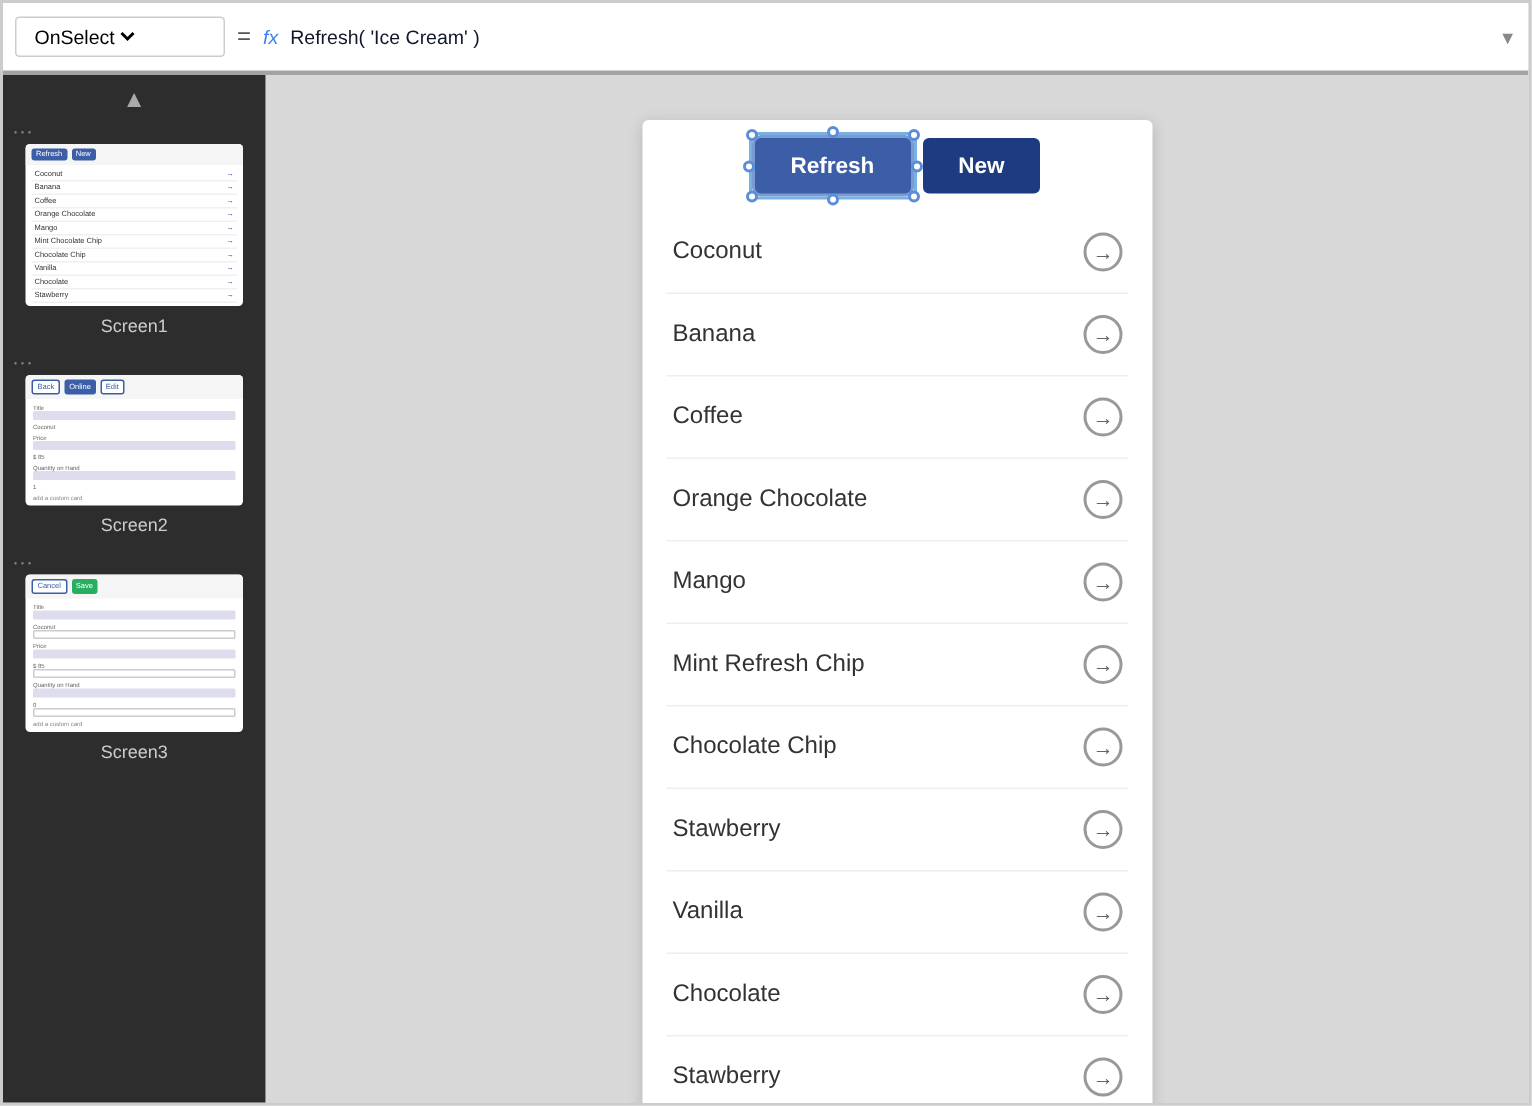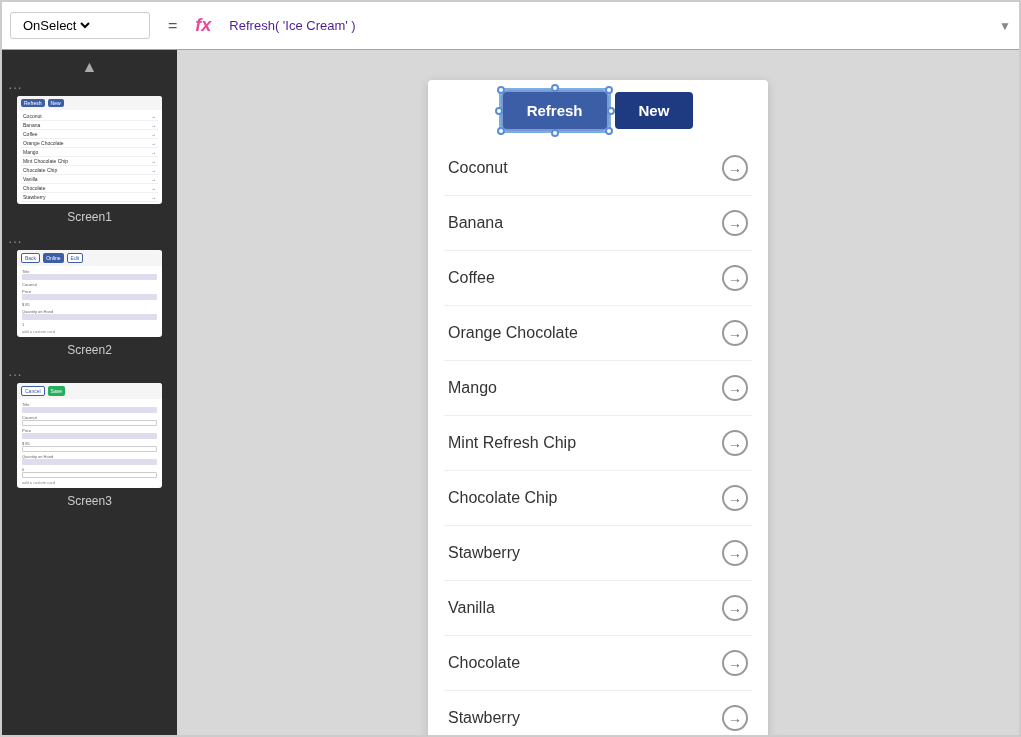--- a/index.html
+++ b/index.html
@@ -10,24 +10,24 @@
       height: 737px;
       overflow: hidden;
       border: 2px solid #ccc;
     }
 
     
     .formula-bar {
       display: flex;
       align-items: center;
       background: #fff;
-      border-bottom: 1px solid #a3a3a3;
+      border-bottom: 3px solid #a3a3a3;
       height: 48px;
       padding: 0 8px;
-      gap: 14px;
+      gap: 4px;
     }
     .formula-select {
       display: flex;
       align-items: center;
       border: 1px solid #ccc;
       border-radius: 3px;
       padding: 4px 8px;
       background: #fff;
       font-size: 13px;
       min-width: 140px;
@@ -40,31 +40,31 @@
       font-size: 13px;
       background: transparent;
       cursor: pointer;
     }
     .equals-sign {
       font-size: 16px;
       color: #555;
       padding: 0 4px;
     }
     .fx-icon {
-      color: #ec4899;
-      font-size: 18px;
+      color: #3b82f6;
+      font-size: 13px;
       font-style: italic;
-      font-weight: bold;
+      font-weight: normal;
     }
     .formula-input {
       flex: 1;
       border: none;
       outline: none;
       font-size: 13px;
-      color: #4c1d95;
+      color: #0f172a;
       padding: 4px;
     }
     .formula-expand {
       color: #888;
       cursor: pointer;
       font-size: 12px;
     }
 
     
     .main-layout {

